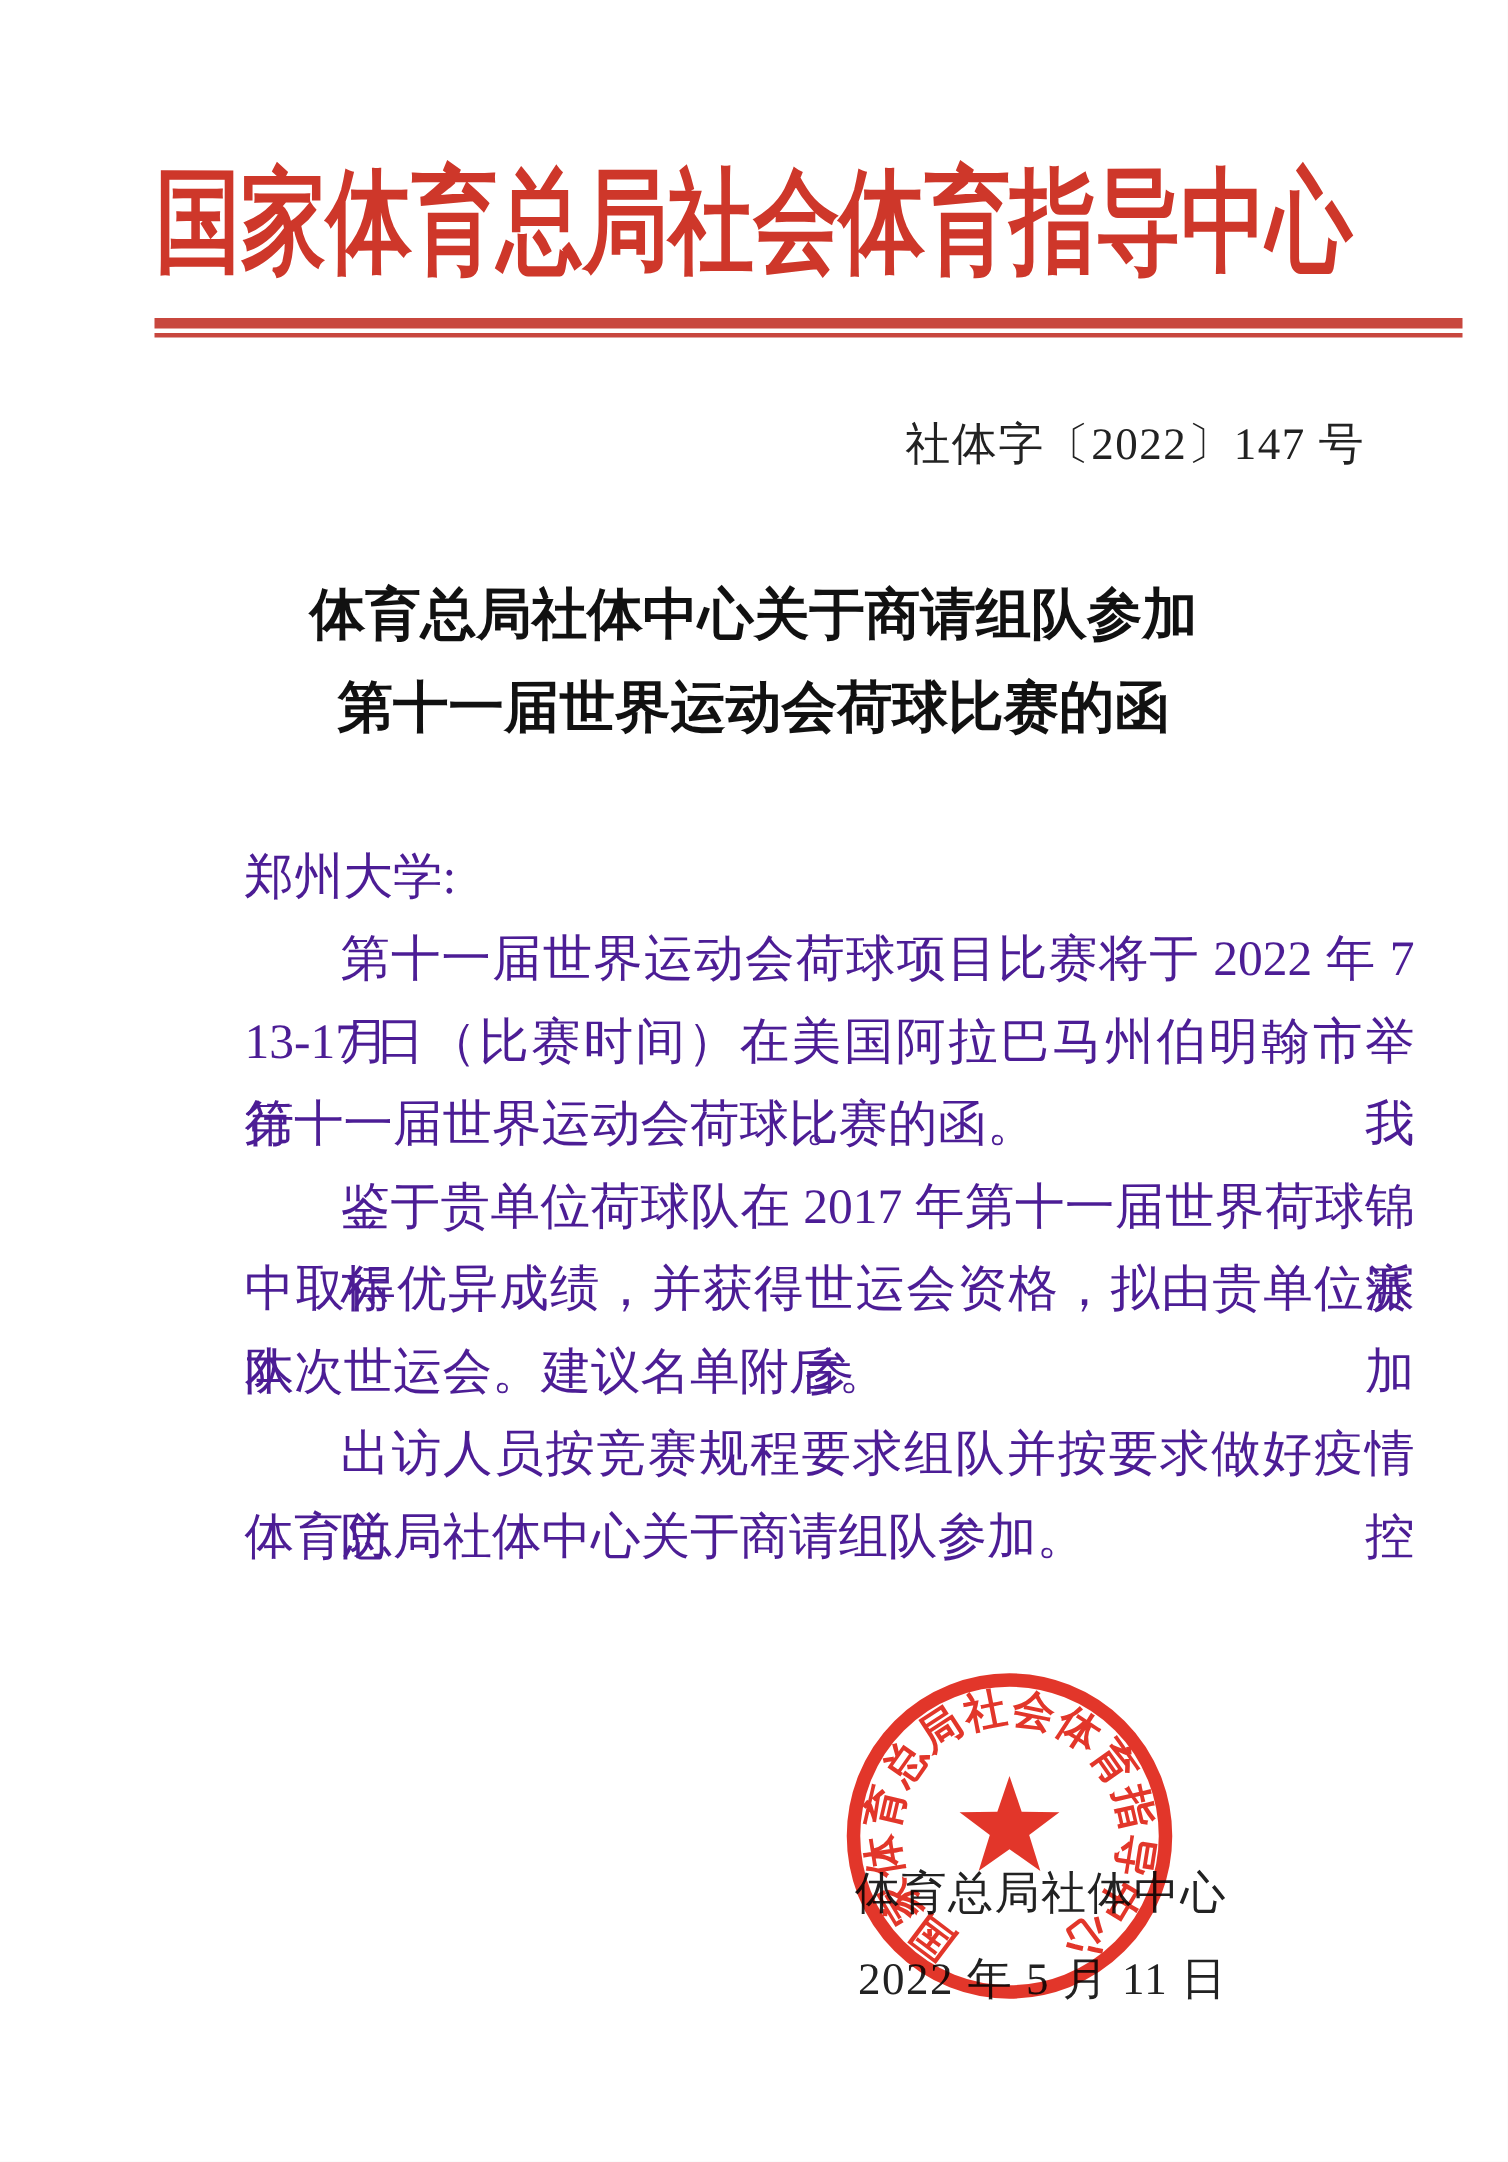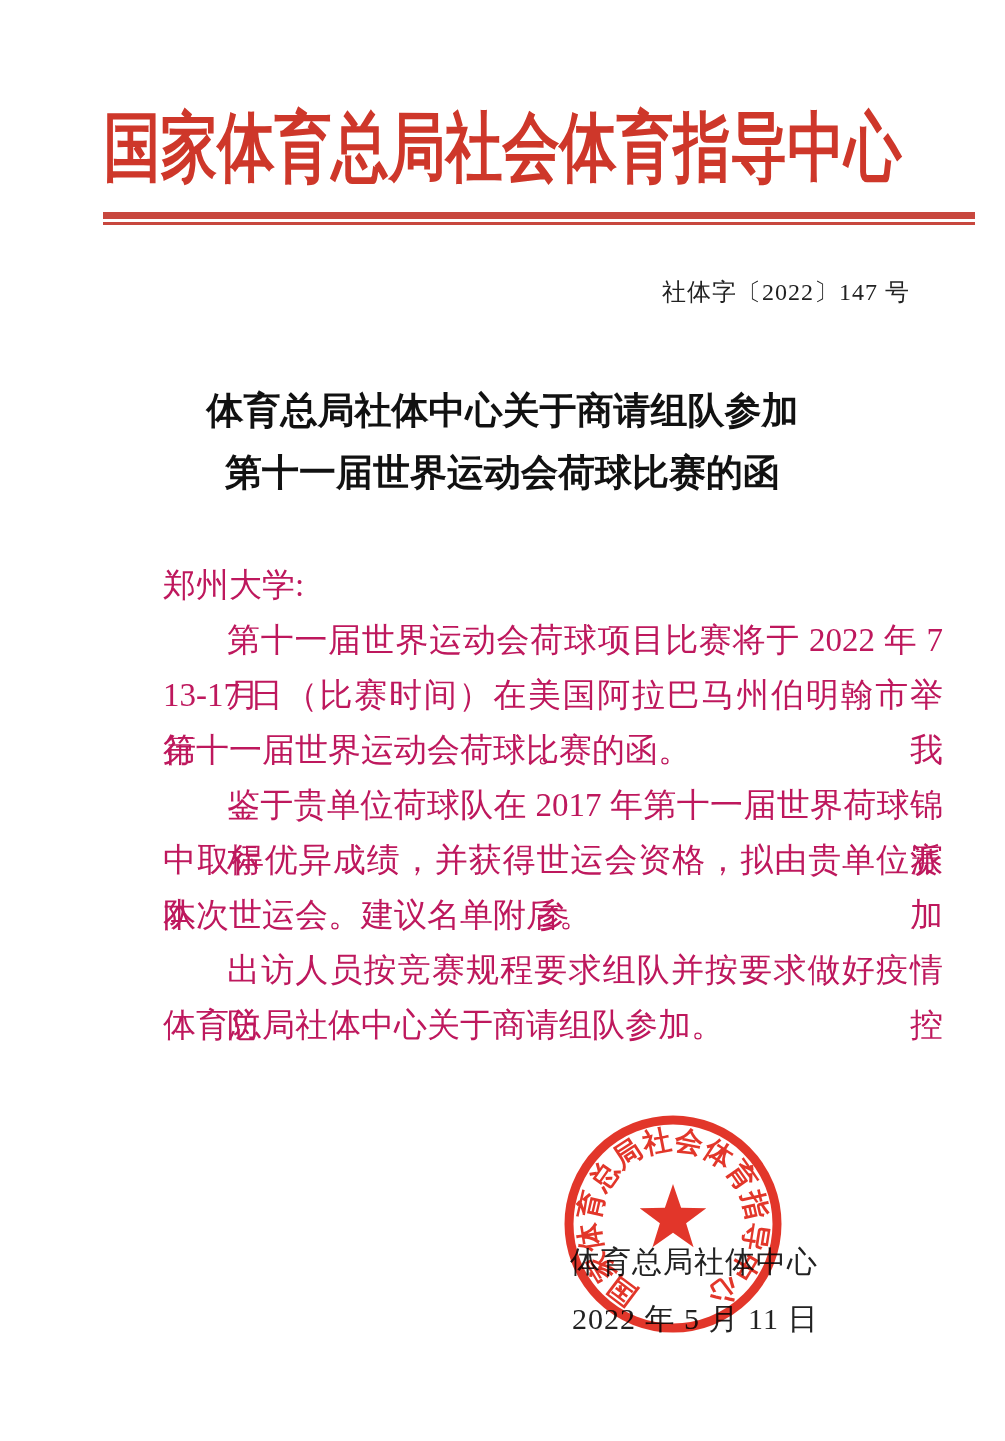--- a/index.html
+++ b/index.html
@@ -21,31 +21,31 @@
     transform-origin:50% 0;
     letter-spacing:0px;
     white-space:nowrap;
   }
   
   .rule{position:absolute;left:103px;width:872px;}
   #rule-top-thick{top:212px;height:7px;background:#c8473e;}
   #rule-top-thin{top:222px;height:3px;background:#c8473e;}
   #doc-number{
     position:absolute;top:276px;right:95px;
-    font-size:24px;letter-spacing:1px;
+    font-size:30px;letter-spacing:1px;
     color:#222;
   }
   #doc-title{
     position:absolute;top:380px;left:0;width:1005px;
     text-align:center;font-weight:bold;font-size:37px;
     line-height:62px;color:#111;
   }
   #body-text{
     position:absolute;left:163px;top:558px;width:780px;
-    font-size:33px;color:#be185d;
+    font-size:33px;color:#4c1d95;
   }
   .bline{
     height:55px;line-height:55px;
     text-align:left;
   }
   .bline.justify{text-align:justify;text-align-last:justify;}
   .bline.indent{padding-left:64px;}
   
   #signature-org{
     position:absolute;left:570px;top:1242px;

